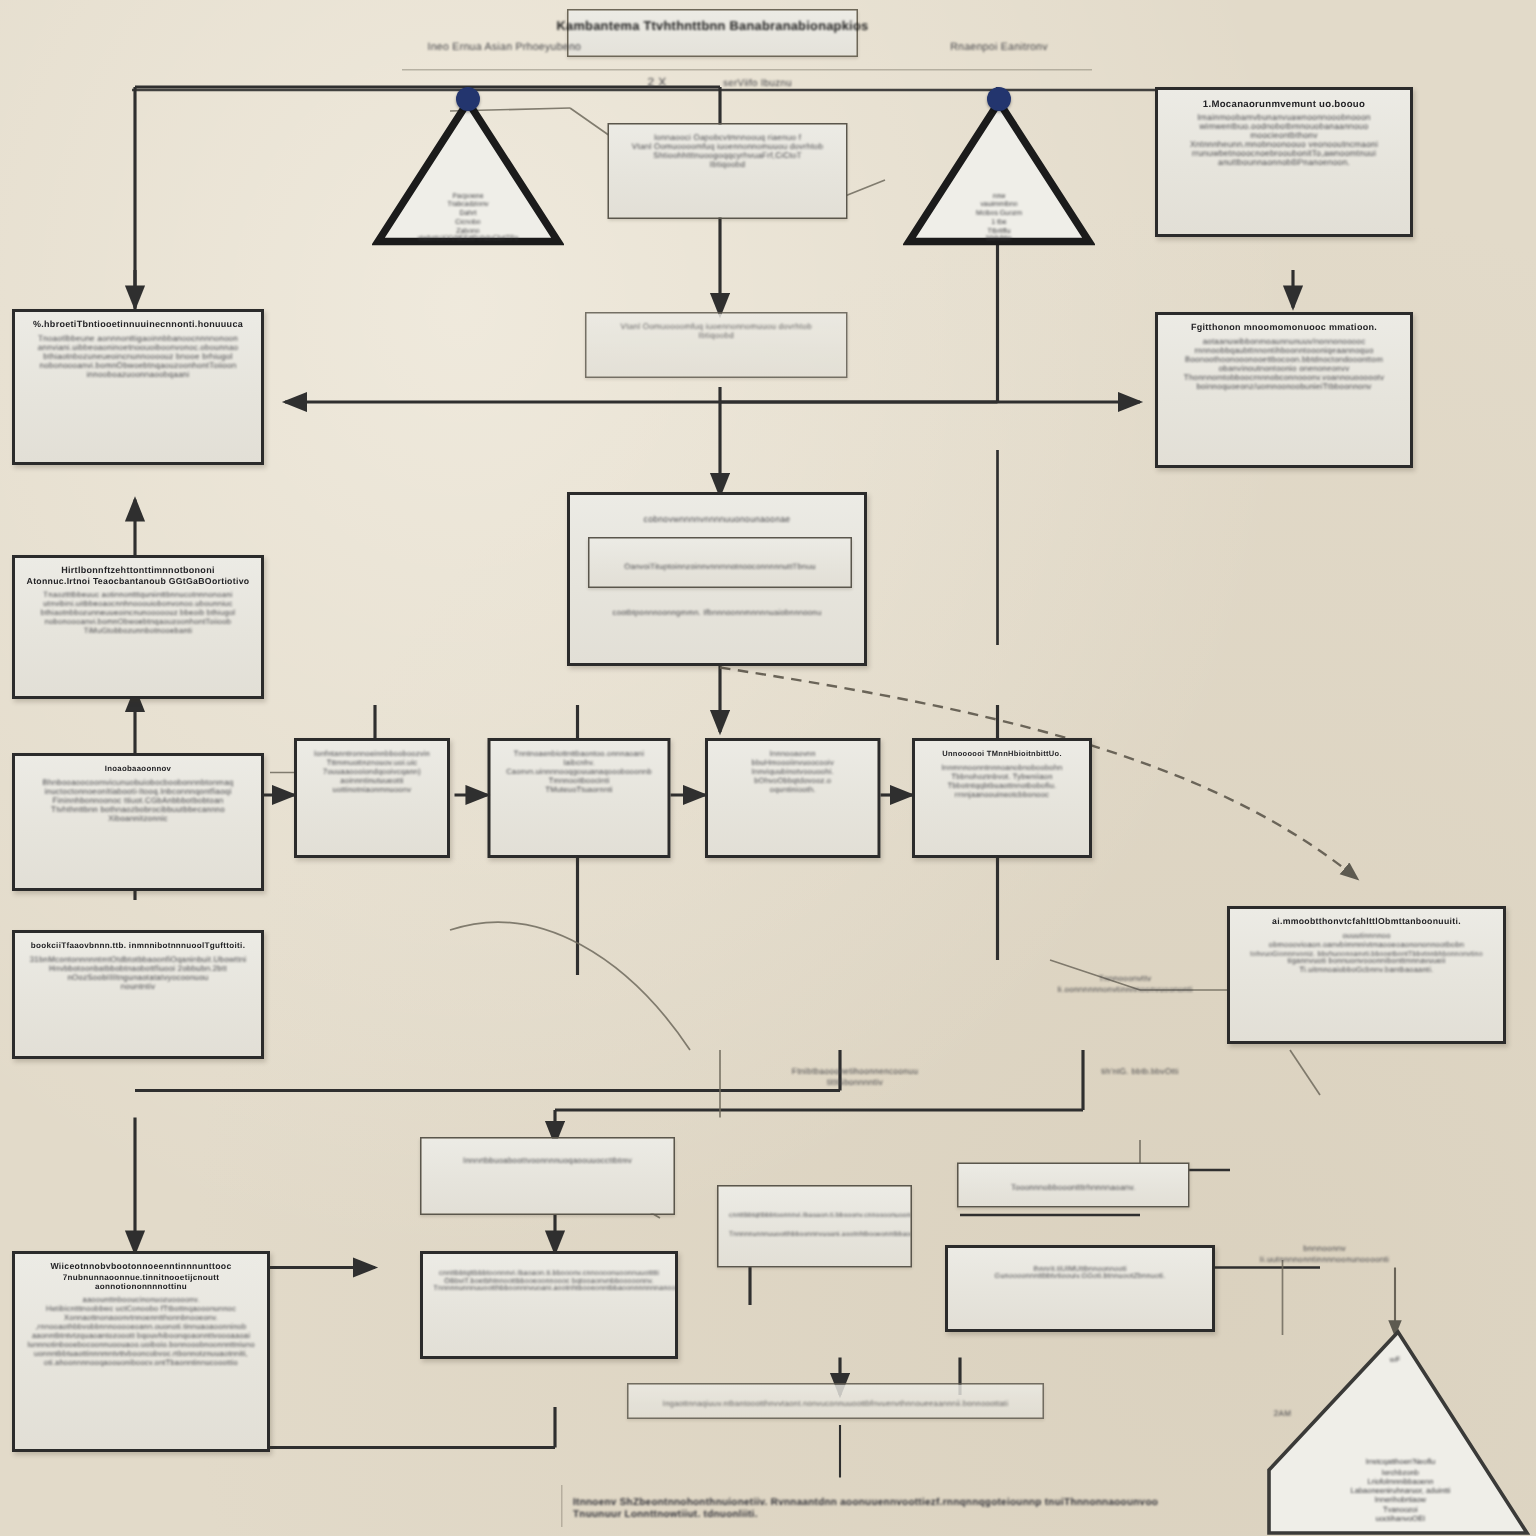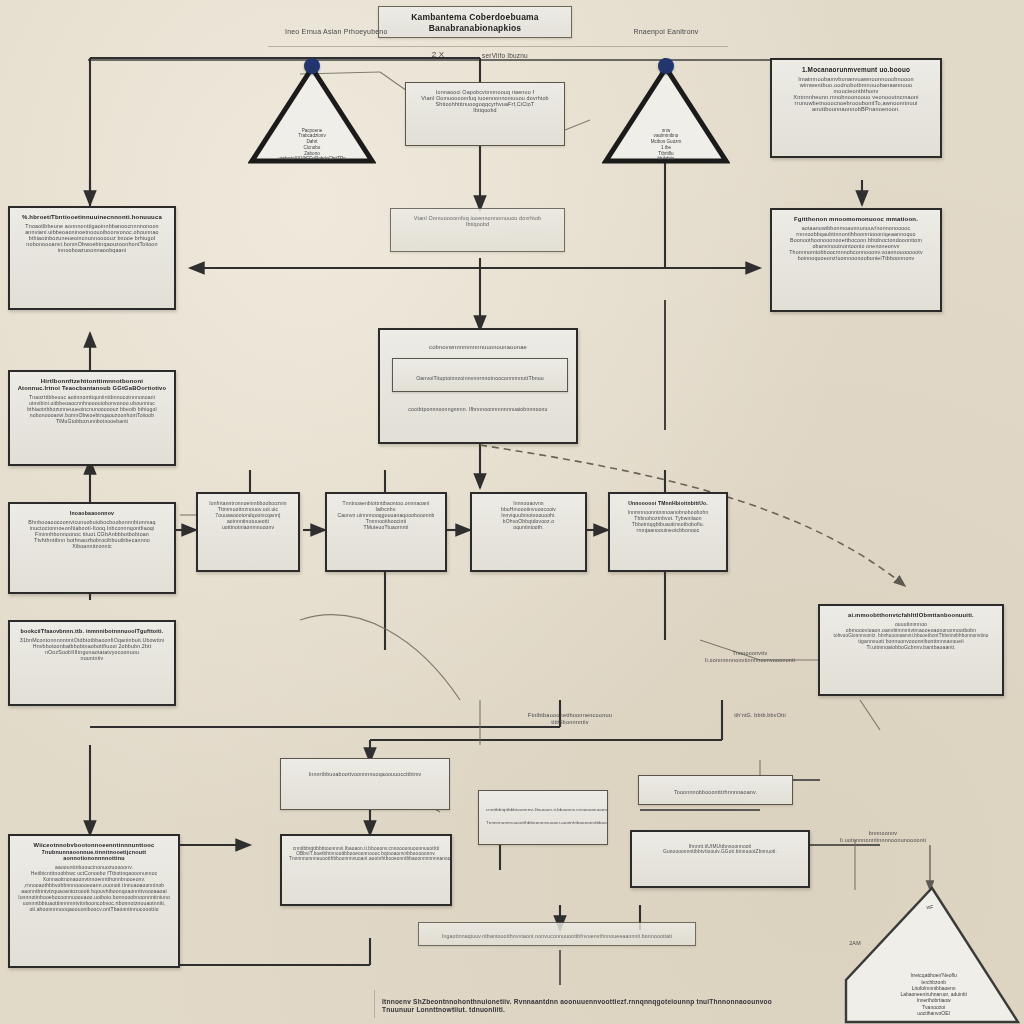--- a/index.html
+++ b/index.html
@@ -178,21 +178,21 @@
       <path d="M205,515 L180,515"></path>
       <path d="M480,700 L480,745"></path>
       <path d="M360,760 C400,790 420,800 440,812"></path>
       <path d="M760,760 L760,800"></path>
       <path d="M860,700 L880,730"></path>
       <path d="M855,890 L855,840"></path>
     </g>
   </svg>
 
   <div class="hdrbar" style="left:378px;top:6px;width:192px;height:30px;"></div>
-  <div class="cap" style="left:370px;top:12px;width:210px;font-size:8.5px;font-weight:700;color:#222;">Kambantema Coberdoebuama Banabranabionapkios</div>
+  <div class="cap" style="left:370px;top:12px;width:210px;font-size:8.5px;font-weight:700;color:#222;">Kambantema Ttvhthnttbnn Banabranabionapkios</div>
 
   <div class="rule" style="left:268px;top:46px;width:460px;"></div>
   <div class="cap" style="left:285px;top:28px;width:180px;font-size:7px;text-align:left;">Ineo Ernua Asian Prhoeyubeno</div>
   <div class="cap" style="left:596px;top:28px;width:140px;font-size:7px;">Rnaenpoi Eanitronv</div>
   <div class="cap" style="left:418px;top:50px;width:40px;font-size:8px;">2 X</div>
   <div class="cap" style="left:440px;top:52px;width:130px;font-size:6.5px;">serViifo Ibuznu</div>
 
   <div class="node" style="left:770px;top:58px;width:172px;height:100px;">
     <span class="ttl" style="font-size:6.4px;">1.Mocanaorunmvemunt uo.boouo</span>
     <span class="ln" style="font-size:5.6px;">Imainmoobamvbunanvuawnoonnooobnooon</span>

